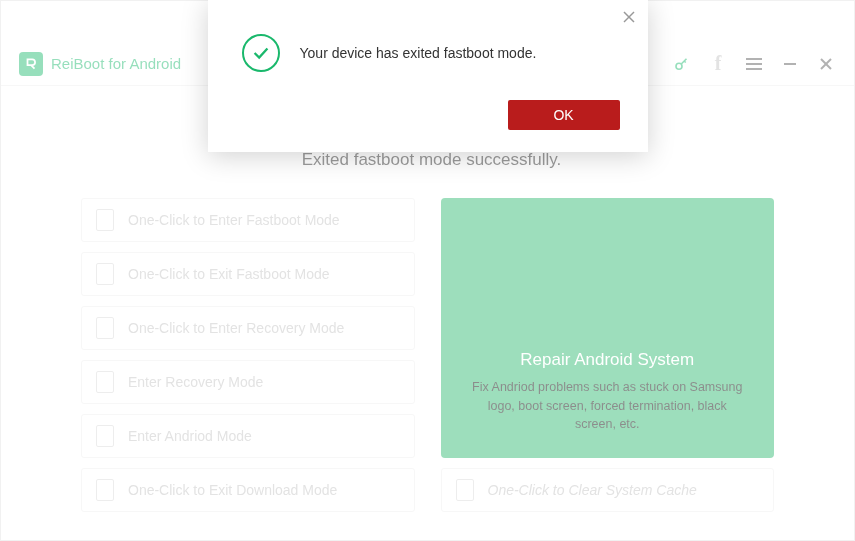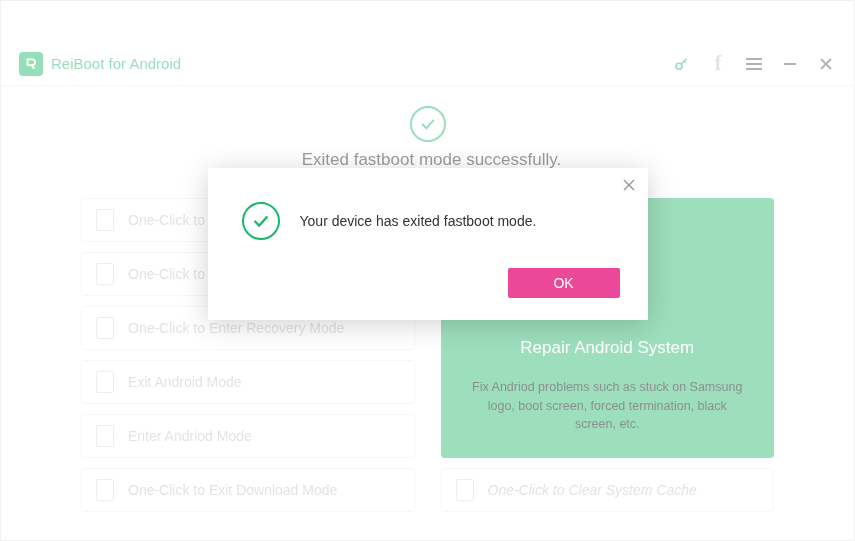--- a/index.html
+++ b/index.html
@@ -78,21 +78,21 @@
       flex-shrink: 0;
     }
     .right-col { flex: 1; display: flex; flex-direction: column; gap: 10px; }
     .repair-card {
       flex: 1;
       background: #26b66a;
       border-radius: 4px;
       color: #fff;
       padding: 34px 28px 24px;
       text-align: center;
-      display: flex; flex-direction: column; align-items: center; justify-content: flex-end; gap: 12px;
+      display: flex; flex-direction: column; align-items: center; justify-content: flex-end;
     }
     .repair-title { font-size: 17px; margin-bottom: 8px; }
     .repair-desc { font-size: 12.5px; line-height: 1.5; color: #000000; }
     .cache-btn {
       height: 44px;
       border: 1px solid #ededed;
       border-radius: 3px;
       background: #fff;
       display: flex; align-items: center;
       padding: 0 14px;
@@ -106,21 +106,20 @@
       border: 1px solid #d8d8d8;
       border-radius: 2px;
       margin-right: 14px;
       flex-shrink: 0;
     }
     .overlay {
       position: absolute;
       inset: 0;
       background: rgba(255,255,255,0.55);
       display: flex; align-items: flex-start; justify-content: center;
-      padding-top: 168px;
     }
     .dialog {
       width: 440px;
       background: #fff;
       box-shadow: 0 4px 26px rgba(0,0,0,0.18);
       position: relative;
       padding: 34px 28px 22px 28px;
     }
     .dialog-close {
       position: absolute; top: 10px; right: 12px;
@@ -131,21 +130,21 @@
       width: 38px; height: 38px; border-radius: 50%;
       border: 2.5px solid #1ab86c;
       display: flex; align-items: center; justify-content: center;
       flex-shrink: 0;
     }
     .dialog-circle svg { stroke: #1ab86c; }
     .dialog-text { font-size: 14px; color: #333; }
     .dialog-actions { display: flex; justify-content: flex-end; }
     .ok-btn {
       width: 112px; height: 30px;
-      background: #ec4899;
+      background: #b91c1c;
       color: #fff; border: none;
       font-size: 14px; cursor: pointer;
       border-radius: 2px;
     }
   </style>
 </head>
 <body>
 
 <div class="window">
   <div class="titlebar">
@@ -203,21 +202,21 @@
       <div class="mode-btn">
         <span class="mb-icon"></span>
         <span>One-Click to Exit Fastboot Mode</span>
       </div>
       <div class="mode-btn">
         <span class="mb-icon"></span>
         <span>One-Click to Enter Recovery Mode</span>
       </div>
       <div class="mode-btn">
         <span class="mb-icon"></span>
-        <span>Exit Android Mode</span>
+        <span>Enter Recovery Mode</span>
       </div>
       <div class="mode-btn">
         <span class="mb-icon"></span>
         <span>Enter Andriod Mode</span>
       </div>
       <div class="mode-btn">
         <span class="mb-icon"></span>
         <span>One-Click to Exit Download Mode</span>
       </div>
     </div>

